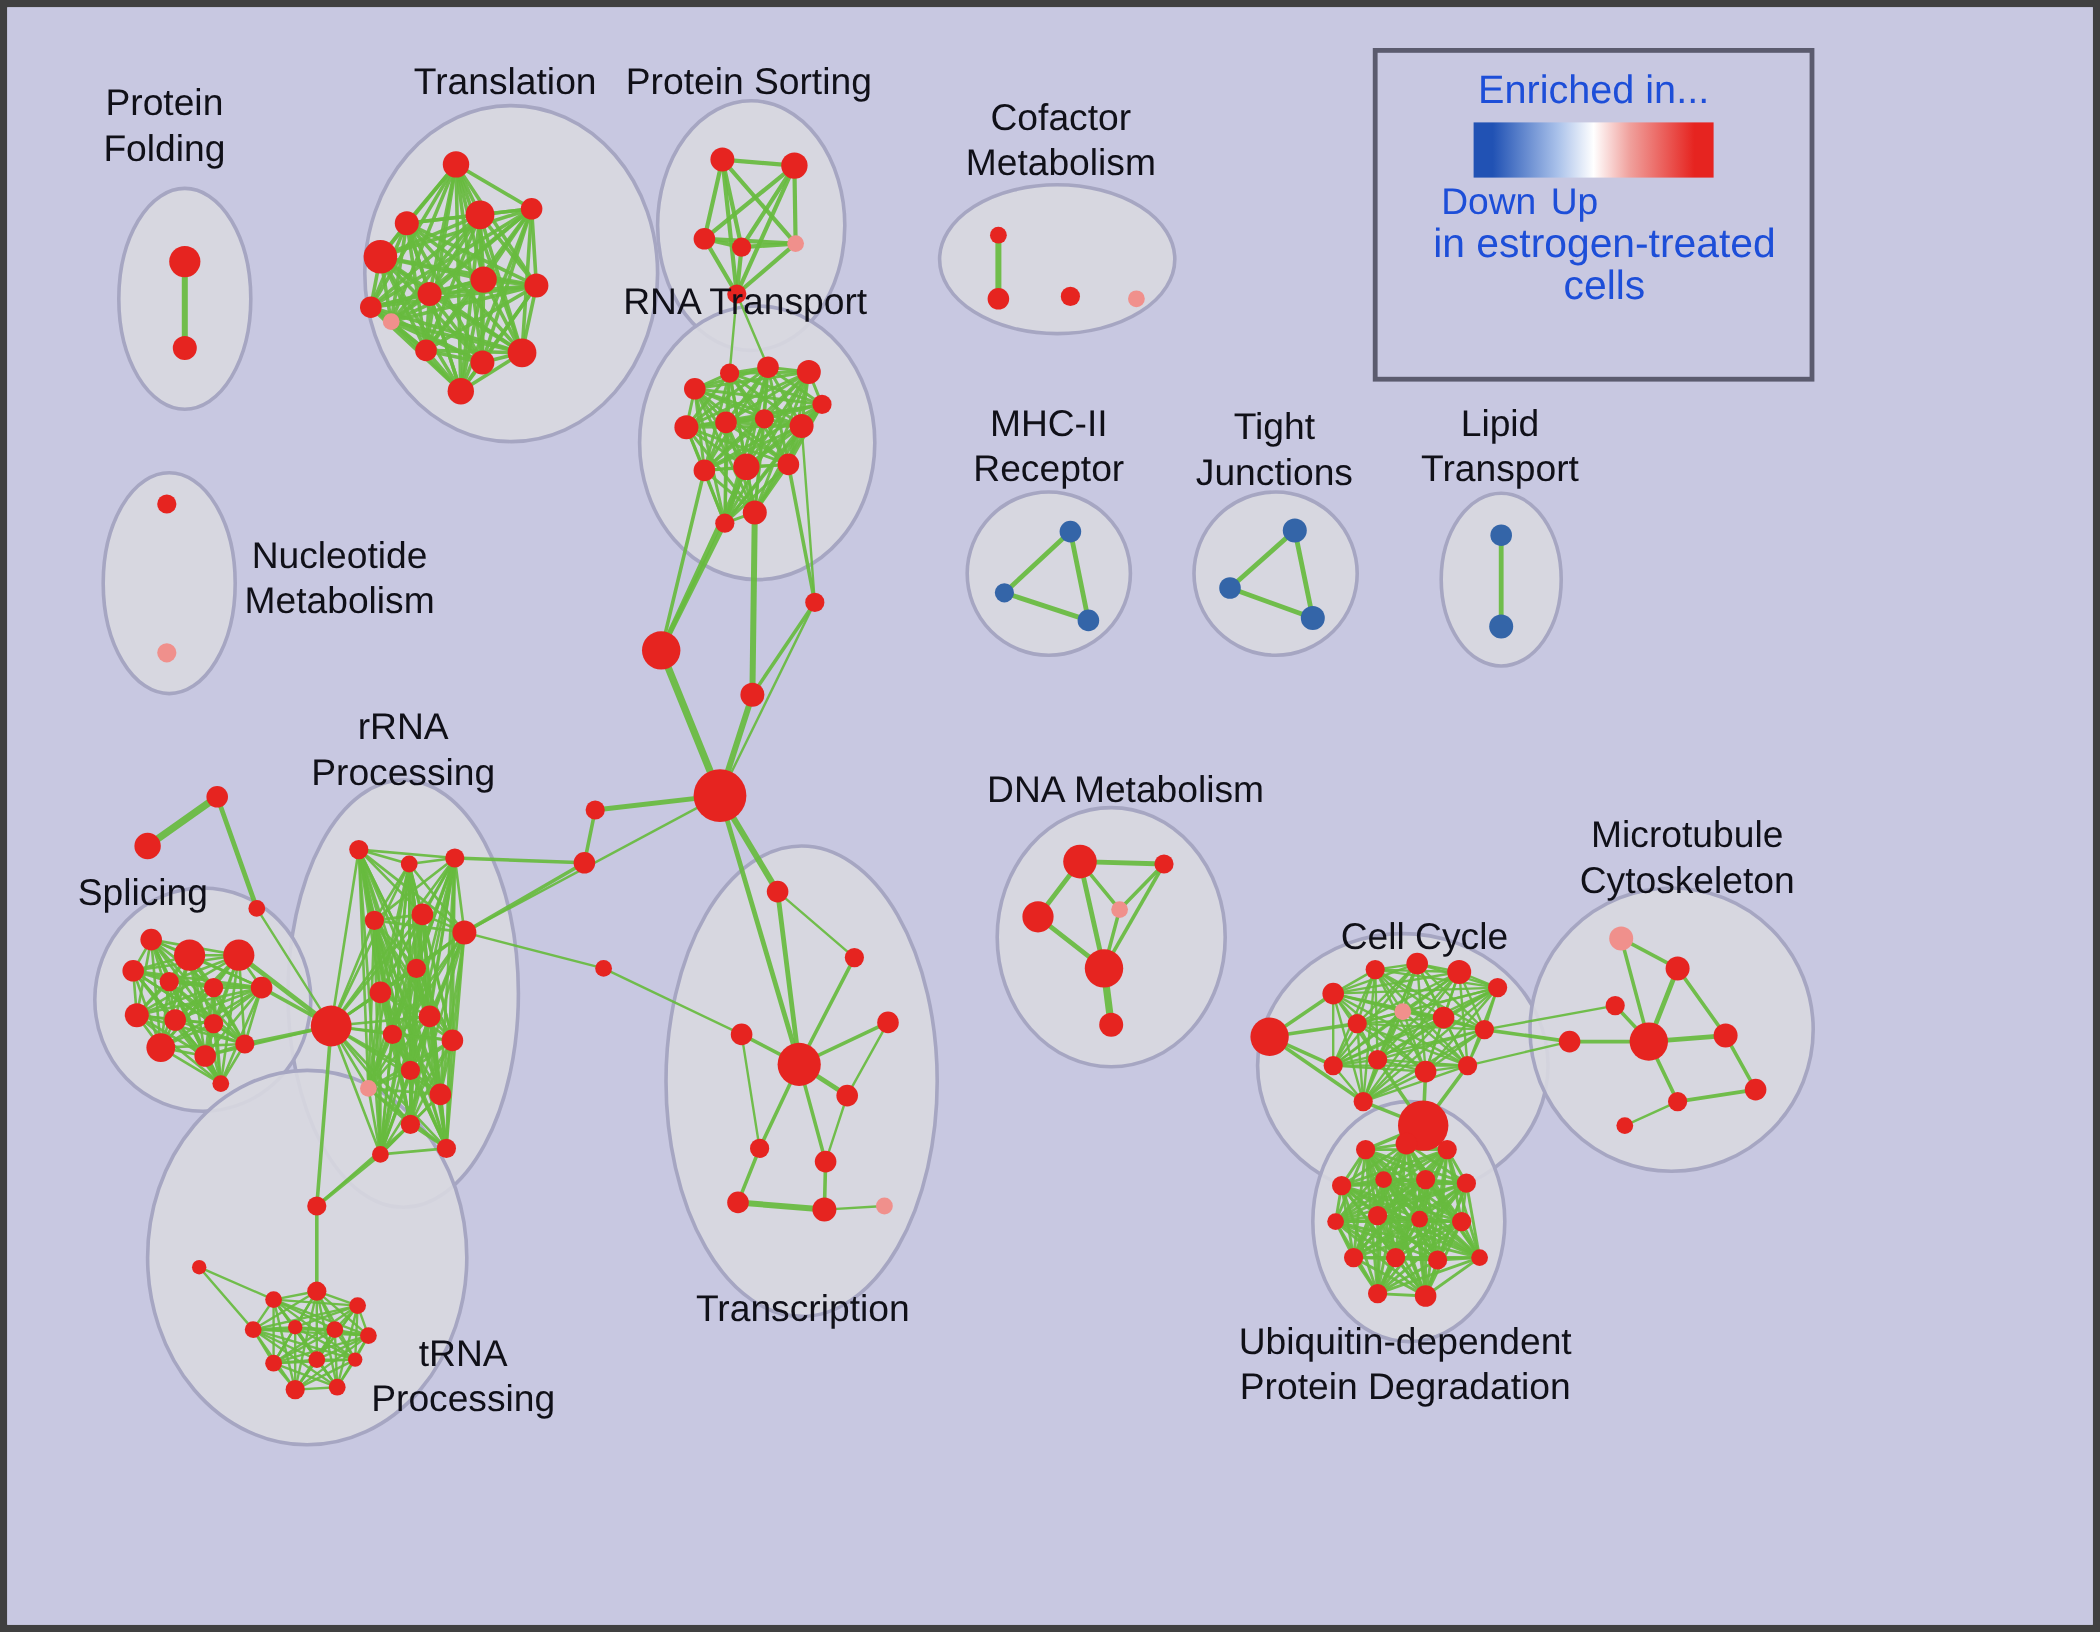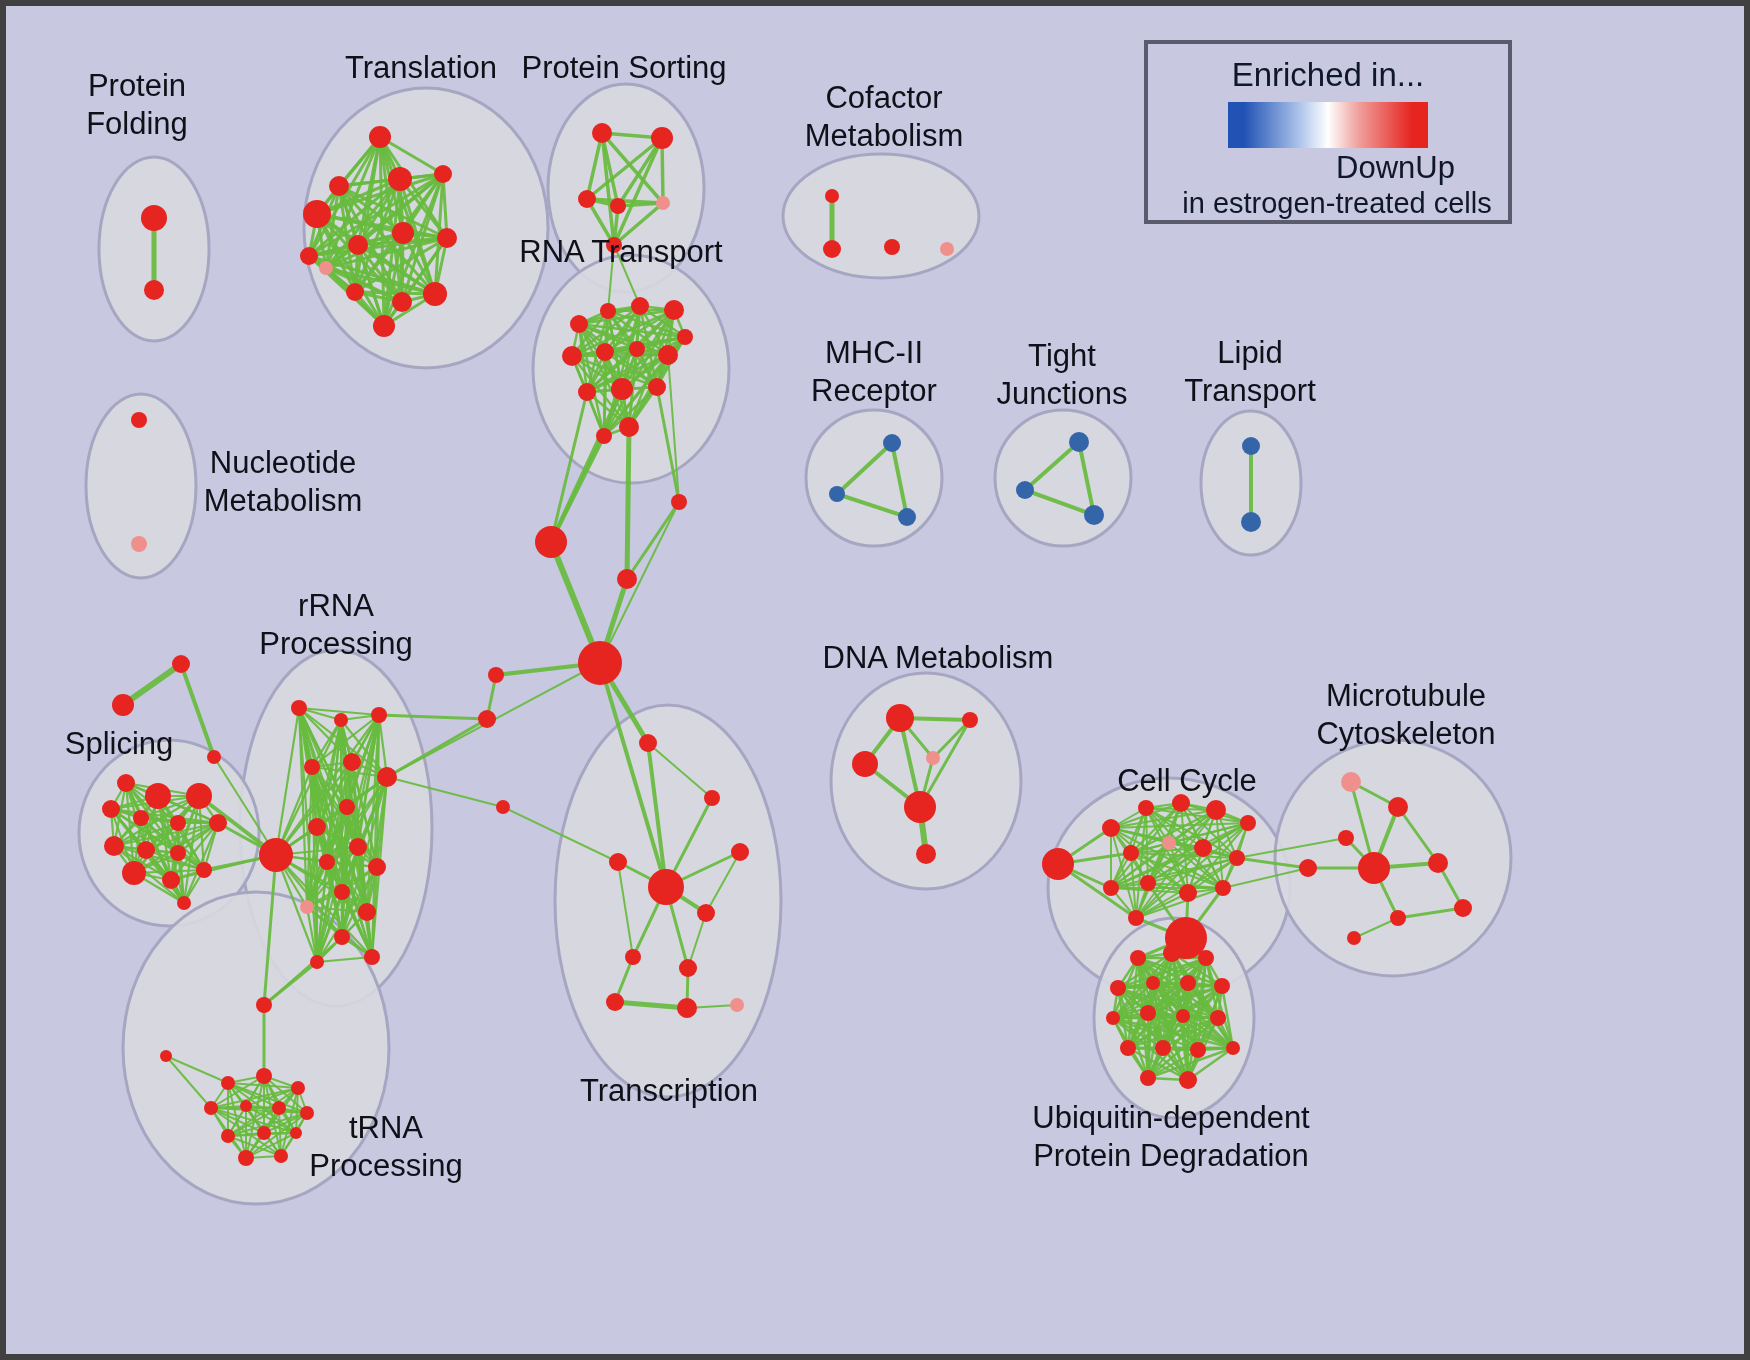--- a/index.html
+++ b/index.html
@@ -1,27 +1,27 @@
 <!DOCTYPE html>
 <html><head>
 <meta charset="utf-8">
 <style>
   html,body{margin:0;padding:0;background:#c8c8e1;}
   .figure{position:relative;width:1750px;height:1360px;background:#c8c8e1;
           border:6px solid #404040;box-sizing:border-box;overflow:hidden;
           font-family:"Liberation Sans",sans-serif;}
   svg{position:absolute;left:0;top:0;}
   svg text{font-family:"Liberation Sans",sans-serif;fill:#101018;}
-  .legend{position:absolute;left:1138px;top:34px;width:368px;height:184px;
+  .legend{position:absolute;left:1138px;top:34px;width:368px;height:278px;
           border:4px solid #5b5b6e;box-sizing:border-box;text-align:center;
-          color:#0f172a;background:#c8c8e1;}
+          color:#1d4ed8;background:#c8c8e1;}
   .legend-title{font-size:33px;margin-top:12px;}
   .legend-gradient{width:200px;height:46px;margin:8px auto 2px;}
-  .legend-scale{display:flex;justify-content:flex-end;width:254px;margin:0 auto;font-size:31px;}
-  .legend-caption{font-size:29px;line-height:35px;margin-left:18px;}
+  .legend-scale{display:flex;justify-content:flex-start;width:254px;margin:0 auto;font-size:31px;gap:12px;}
+  .legend-caption{font-size:34px;line-height:35px;margin-left:18px;}
 </style>
 </head>
 <body>
 
 <div class="figure">
   <svg id="net" width="1750" height="1360" viewBox="0 0 1750 1360" style="background: rgb(200, 200, 225);">
       <g>
         <ellipse cx="148" cy="243" rx="55" ry="92" fill="#d8d8e0" fill-opacity="0.9" stroke="#a6a6c2" stroke-width="3"></ellipse>
         <ellipse cx="420" cy="222" rx="122" ry="140" fill="#d8d8e0" fill-opacity="0.9" stroke="#a6a6c2" stroke-width="3"></ellipse>
         <ellipse cx="620" cy="182" rx="78" ry="104" fill="#d8d8e0" fill-opacity="0.9" stroke="#a6a6c2" stroke-width="3"></ellipse>

